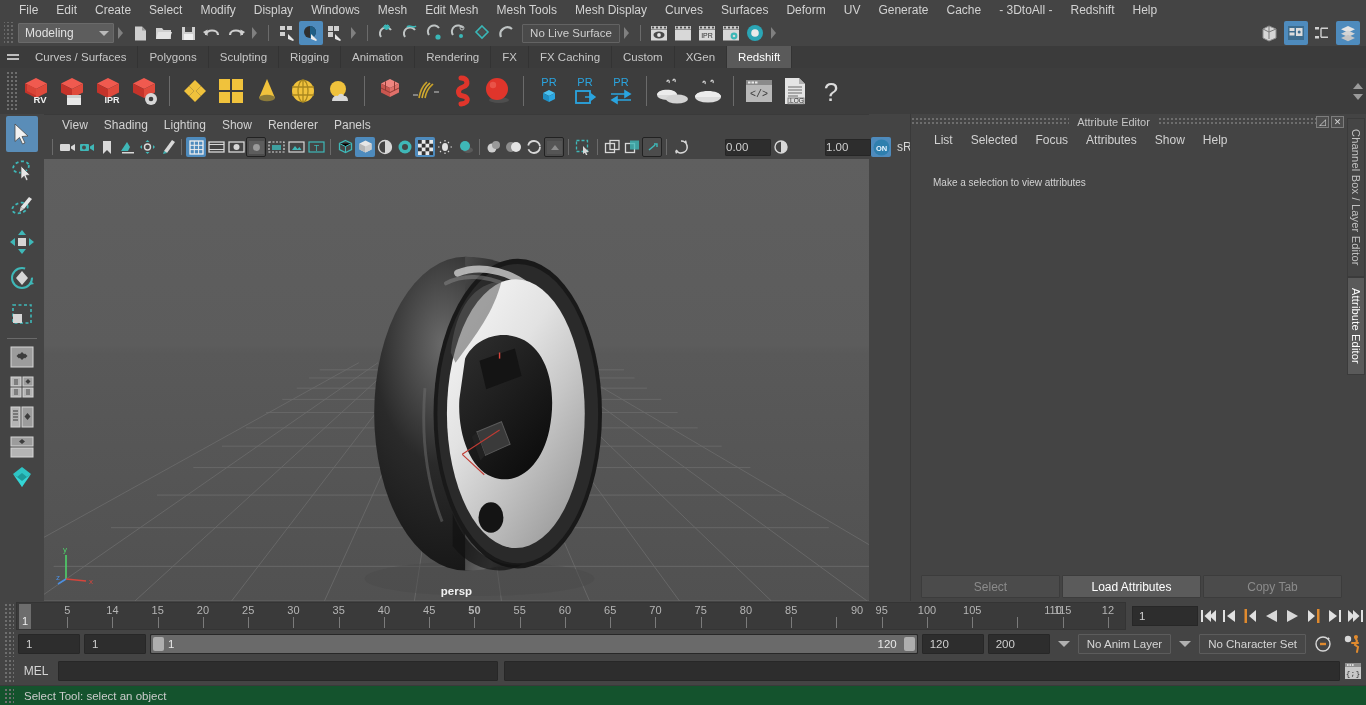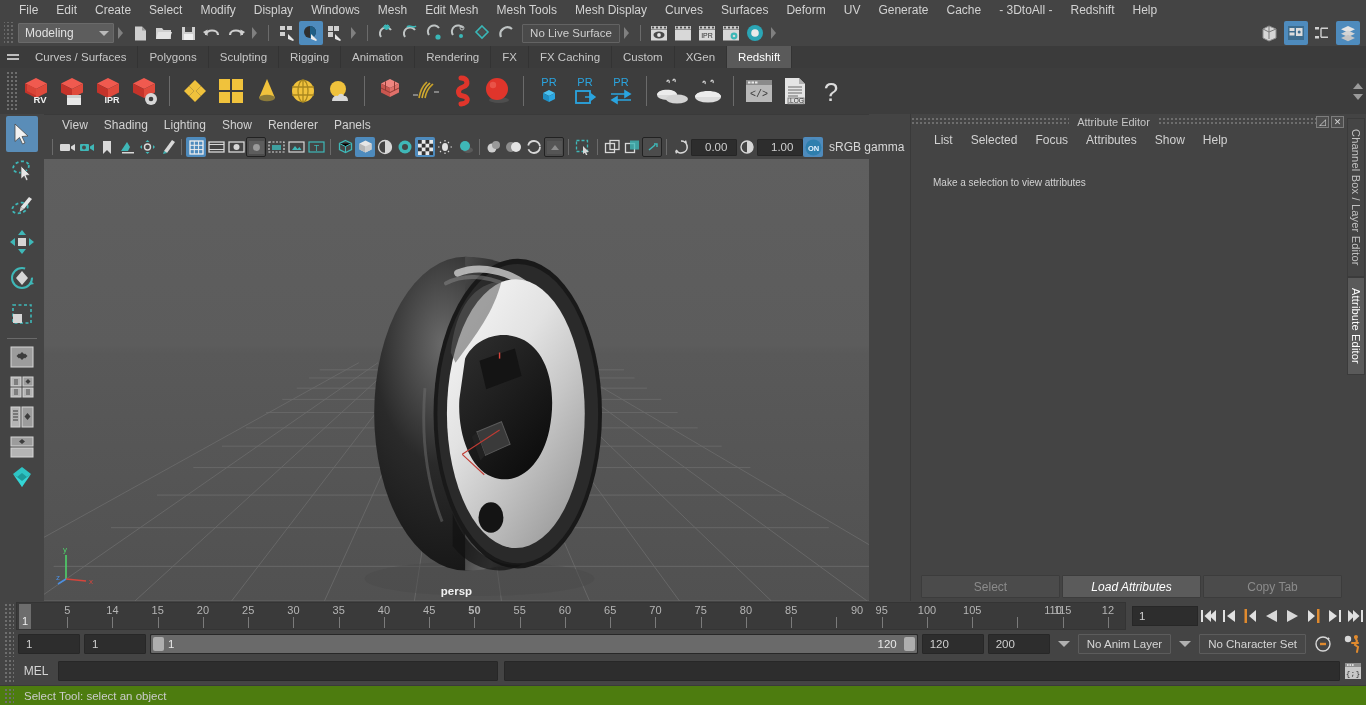--- a/index.html
+++ b/index.html
@@ -125,22 +125,23 @@
   .vp-toolbar {
     height: 24px; flex: 0 0 24px; display: flex; align-items: center;
     background: #444444; padding-left: 4px;
   }
   .vtb { width: 20px; height: 20px; display:flex;align-items:center;justify-content:center;flex:0 0 20px;border-radius:2px;}
   .vtb.on { background: #4e8bbd; }
   .vtb.framed { border:1px solid #222; background:#4c4c4c; }
   .vtb-sep { width:1px;height:16px;background:#6b6b6b;margin:0 4px;flex:0 0 1px;}
   .numfield {
     width: 46px; height: 17px; background: #2d2d2d; border:1px solid #262626;
-    color:#cfcfcf; font-size:11.5px; display:flex;align-items:center;padding-left:13px;flex:0 0 46px;
+    color:#cfcfcf; font-size:11.5px; display:flex;align-items:center;padding-left:0;flex:0 0 46px;
     border-radius:1px;
+    margin-left:34px;
   }
   .gamma-lbl { font-size:12px; color:#d8d8d8; padding-left:6px; white-space:nowrap;}
 
   .viewport {
     flex: 1 1 auto; position: relative; overflow: hidden;
     background: #5b5b5b; min-height:0;
   }
   .persp-label {
     position: absolute; left: 0; right: 0; bottom: 4px; text-align: center;
     font-size: 11.5px; color: #f0f0f0; font-weight: bold;
@@ -171,21 +172,21 @@
   .ae-body { flex: 1 1 auto; padding: 26px 0 0 22px; font-size: 10px; color: #d2d2d2; min-height:0;}
   .ae-buttons {
     height: 27px; flex: 0 0 27px; display: flex; align-items: stretch; gap: 2px;
     padding: 1px 4px 3px 10px;
   }
   .ae-btn {
     flex: 1 1 0; display:flex; align-items:center; justify-content:center;
     font-size: 12px; color: #8b8b8b; background: #4b4b4b; border:1px solid #3c3c3c;
     border-radius:1px;
   }
-  .ae-btn.active { color: #ffffff; background: #5b5b5b; font-style: italic; }
+  .ae-btn.active { color: #ffffff; background: #5b5b5b; }
 
   .vtabs { width: 20px; flex: 0 0 20px; background: #444444; display:flex; flex-direction:column;
            align-items:center; padding-top:4px;}
   .vtab {
     writing-mode: vertical-rl; text-orientation: mixed;
     font-size: 11px; color: #c2c2c2; padding: 10px 2px; background:#454545;
     border:1px solid #3b3b3b; letter-spacing:.2px;
   }
   .vtab.active { background: #5a5a5a; color:#fff; }
 
@@ -246,21 +247,21 @@
   }
   .cmd-grip { width:10px;height:24px;flex:0 0 10px;
     background-image: radial-gradient(#6e6e6e 1px, transparent 1.1px); background-size:4px 4px;}
   .mel-lbl { width: 44px; text-align:center; font-size:12px; color:#d5d5d5; flex:0 0 44px;}
   .mel-input { width: 440px; height: 20px; background:#2d2d2d; border:1px solid #272727; flex:0 0 440px; border-radius:1px;}
   .cmd-input { flex: 1 1 auto; height: 20px; background:#2d2d2d; border:1px solid #272727; margin-left:6px; border-radius:1px;}
   .script-btn { width: 26px; height:22px; display:flex;align-items:center;justify-content:center;flex:0 0 26px;}
 
   
   .helpline {
-    height: 20px; flex: 0 0 20px; display:flex; align-items:center; background:#4d7c0f;
+    height: 20px; flex: 0 0 20px; display:flex; align-items:center; background:#14532d;
     padding-left: 4px; border-top:1px solid #3a3a3a;
   }
   .helpline .g { width:10px;height:16px;flex:0 0 10px;
     background-image: radial-gradient(#6e6e6e 1px, transparent 1.1px); background-size:4px 4px;}
   .helpline .txt { font-size:11.5px; color:#cccccc; padding-left:10px;}
   svg { display:block; }
 </style>
 </head>
 <body>
 

